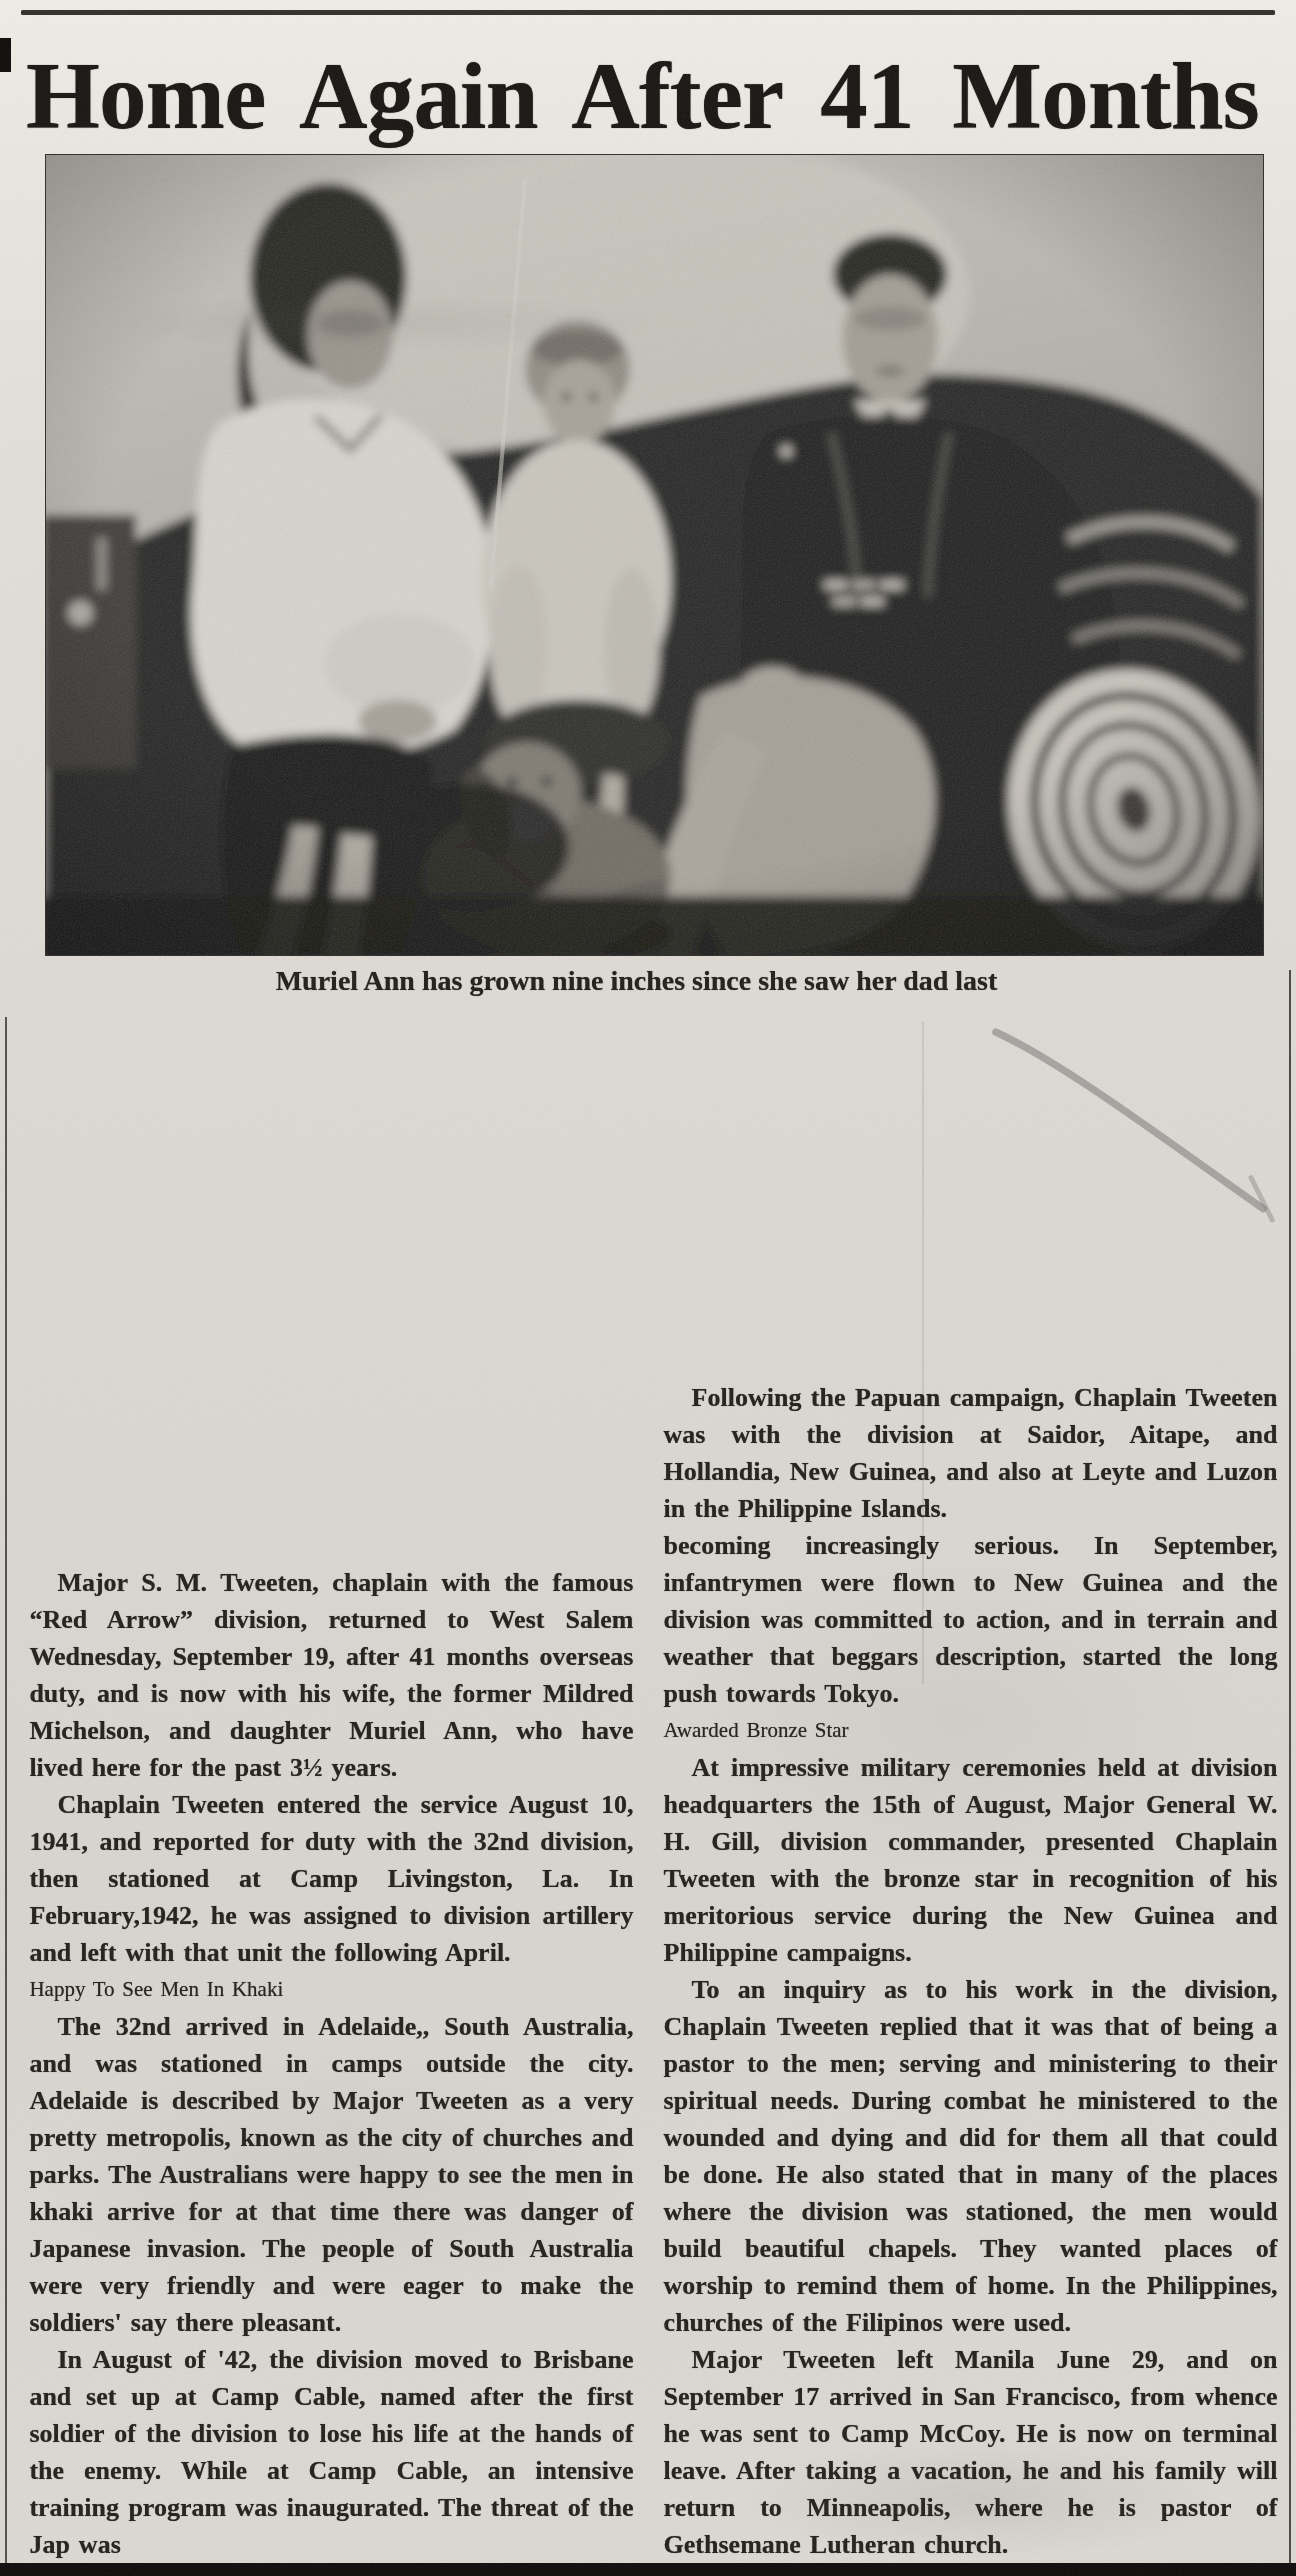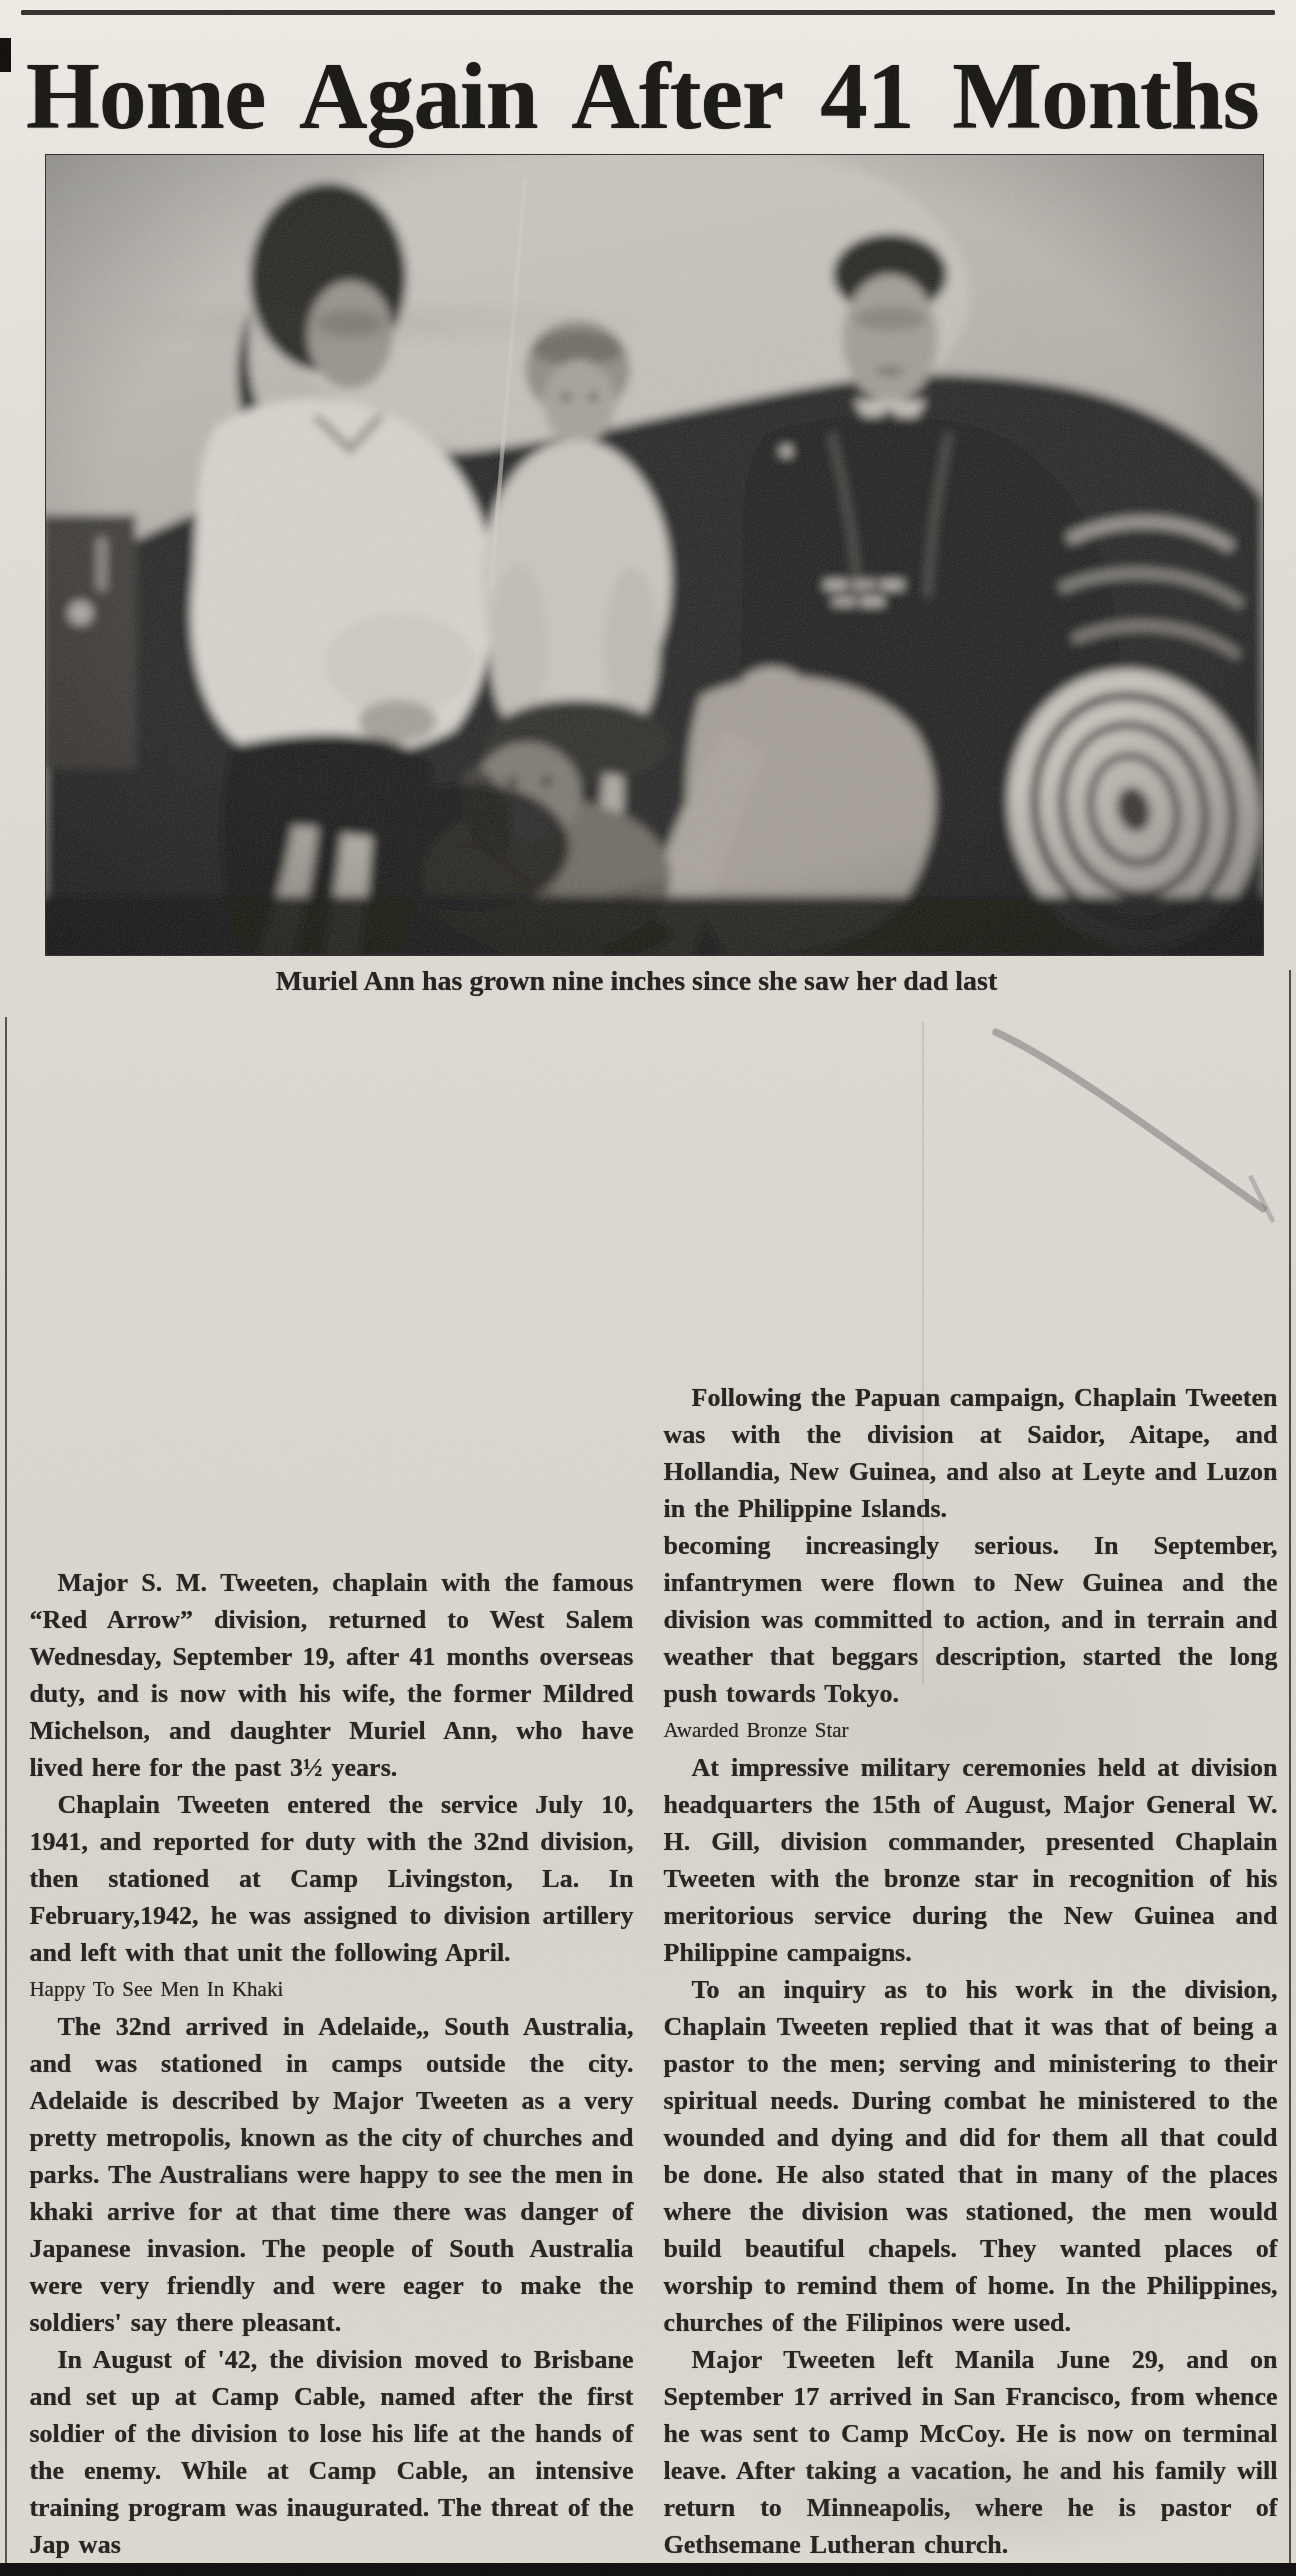--- a/index.html
+++ b/index.html
@@ -187,21 +187,21 @@
       <rect x="0" y="0" width="1488" height="978" fill="url(#vign)"></rect>
       <rect x="0" y="0" width="1488" height="978" filter="url(#pgrain)" opacity="0.16"></rect>
     </svg>
   </div>
 
   <div class="caption">Muriel Ann has grown nine inches since she saw her dad last</div>
 
   <div class="columns">
     <div class="col col-left">
         <p class="para">Major S. M. Tweeten, chaplain with the famous “Red Arrow” division, returned to West Salem Wednesday, September 19, after 41 months overseas duty, and is now with his wife, the former Mildred Michelson, and daughter Muriel Ann, who have lived here for the past 3½ years.</p>
-        <p class="para">Chaplain Tweeten entered the service July 10, 1941, and reported for duty with the 32nd division, then stationed at Camp Livingston, La. In February,1942, he was assigned to division artillery and left with that unit the following April.</p>
+        <p class="para">Chaplain Tweeten entered the service August 10, 1941, and reported for duty with the 32nd division, then stationed at Camp Livingston, La. In February,1942, he was assigned to division artillery and left with that unit the following April.</p>
         <div class="subhead">Happy To See Men In Khaki</div>
         <p class="para">The 32nd arrived in Adelaide,, South Australia, and was stationed in camps outside the city. Adelaide is described by Major Tweeten as a very pretty metropolis, known as the city of churches and parks. The Australians were happy to see the men in khaki arrive for at that time there was danger of Japanese invasion. The people of South Australia were very friendly and were eager to make the soldiers' say there pleasant.</p>
         <p class="para">In August of '42, the division moved to Brisbane and set up at Camp Cable, named after the first soldier of the division to lose his life at the hands of the enemy. While at Camp Cable, an intensive training program was inaugurated. The threat of the Jap was</p>
       </div>
     <div class="col-divider"></div>
     <div class="col col-right">
         <p class="para">Following the Papuan campaign, Chaplain Tweeten was with the division at Saidor, Aitape, and Hollandia, New Guinea, and also at Leyte and Luzon in the Philippine Islands.</p>
         <p class="para cont">becoming increasingly serious. In September, infantrymen were flown to New Guinea and the division was committed to action, and in terrain and weather that beggars description, started the long push towards Tokyo.</p>
         <div class="subhead">Awarded Bronze Star</div>
         <p class="para">At impressive military ceremonies held at division headquarters the 15th of August, Major General W. H. Gill, division commander, presented Chaplain Tweeten with the bronze star in recognition of his meritorious service during the New Guinea and Philippine campaigns.</p>

